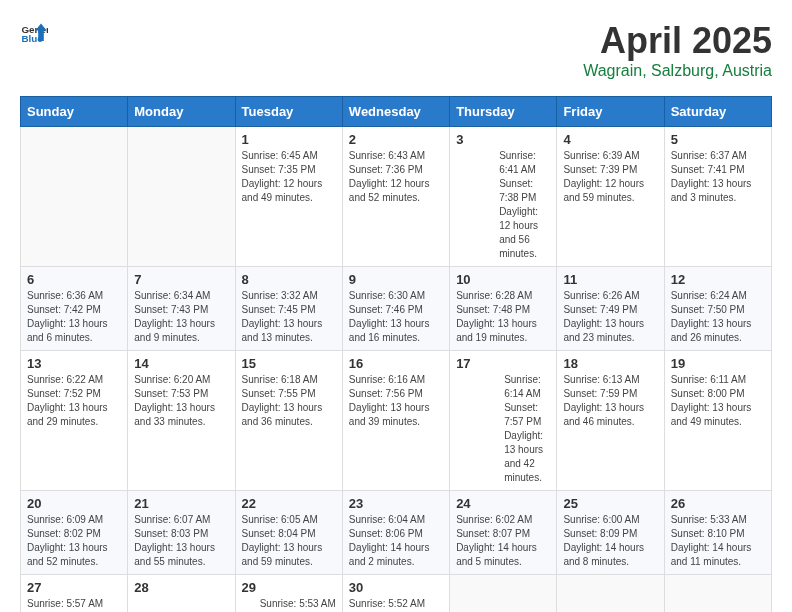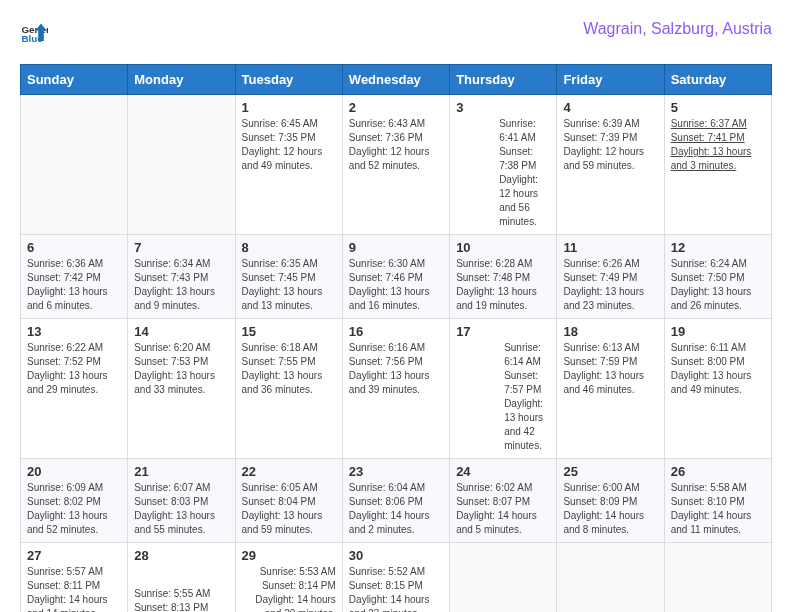--- a/index.html
+++ b/index.html
@@ -28,21 +28,21 @@
     .title-area {
       text-align: right;
     }
     .month-title {
       font-size: 36px;
       font-weight: bold;
       color: #333;
     }
     .location-title {
       font-size: 16px;
-      color: #8b5cf6;
+      color: #15803d;
     }
     .calendar {
       width: 100%;
       border-collapse: collapse;
       border: 1px solid #ccc;
     }
     .calendar th {
       background-color: #2a7acc;
       color: #fff;
       font-size: 13px;
@@ -84,20 +84,21 @@
 
 <div class="header-area">
   <div class="logo">
     <svg class="logo-icon" viewBox="0 0 40 40" xmlns="http://www.w3.org/2000/svg">
       <text x="2" y="18" font-size="14" font-weight="bold" fill="#333">General</text>
       <text x="2" y="32" font-size="14" font-weight="bold" fill="#1a6fba">Blue</text>
       <polygon points="30,5 38,15 34,15 34,30 26,30 26,15 22,15" fill="#1a6fba"></polygon>
     </svg>
   </div>
   <div class="title-area">
+    <div class="month-title">April 2025</div>
     <div class="location-title">Wagrain, Salzburg, Austria</div>
   </div>
 </div>
 
 <table class="calendar">
   <thead>
     <tr>
     <th>Sunday</th>
         <th>Monday</th>
         <th>Tuesday</th>
@@ -130,41 +131,41 @@
 Daylight: 12 hours and 56 minutes.</div>
         </td>
         <td>
           <span class="day-number">4</span>
           <div class="day-info" style="white-space: pre-line;">Sunrise: 6:39 AM
 Sunset: 7:39 PM
 Daylight: 12 hours and 59 minutes.</div>
         </td>
         <td>
           <span class="day-number">5</span>
-          <div class="day-info" style="white-space: pre-line; text-decoration: underline;">Sunrise: 6:37 AM
+          <div class="day-info" style="white-space: pre-line;">Sunrise: 6:37 AM
 Sunset: 7:41 PM
 Daylight: 13 hours and 3 minutes.</div>
         </td>
       </tr>
       <tr>
         <td>
           <span class="day-number">6</span>
           <div class="day-info" style="white-space: pre-line;">Sunrise: 6:36 AM
 Sunset: 7:42 PM
 Daylight: 13 hours and 6 minutes.</div>
         </td>
         <td>
           <span class="day-number">7</span>
           <div class="day-info" style="white-space: pre-line;">Sunrise: 6:34 AM
 Sunset: 7:43 PM
 Daylight: 13 hours and 9 minutes.</div>
         </td>
         <td>
           <span class="day-number">8</span>
-          <div class="day-info" style="white-space: pre-line;">Sunrise: 6:35 AM
+          <div class="day-info" style="white-space: pre-line;">Sunrise: 3:32 AM
 Sunset: 7:45 PM
 Daylight: 13 hours and 13 minutes.</div>
         </td>
         <td>
           <span class="day-number">9</span>
           <div class="day-info" style="white-space: pre-line;">Sunrise: 6:30 AM
 Sunset: 7:46 PM
 Daylight: 13 hours and 16 minutes.</div>
         </td>
         <td>
@@ -262,21 +263,21 @@
 Daylight: 14 hours and 5 minutes.</div>
         </td>
         <td>
           <span class="day-number">25</span>
           <div class="day-info" style="white-space: pre-line;">Sunrise: 6:00 AM
 Sunset: 8:09 PM
 Daylight: 14 hours and 8 minutes.</div>
         </td>
         <td>
           <span class="day-number">26</span>
-          <div class="day-info" style="white-space: pre-line;">Sunrise: 5:58 AM
+          <div class="day-info" style="white-space: pre-line;">Sunrise: 5:33 AM
 Sunset: 8:10 PM
 Daylight: 14 hours and 11 minutes.</div>
         </td>
       </tr>
       <tr>
         <td>
           <span class="day-number">27</span>
           <div class="day-info" style="white-space: pre-line;">Sunrise: 5:57 AM
 Sunset: 8:11 PM
 Daylight: 14 hours and 14 minutes.</div>

